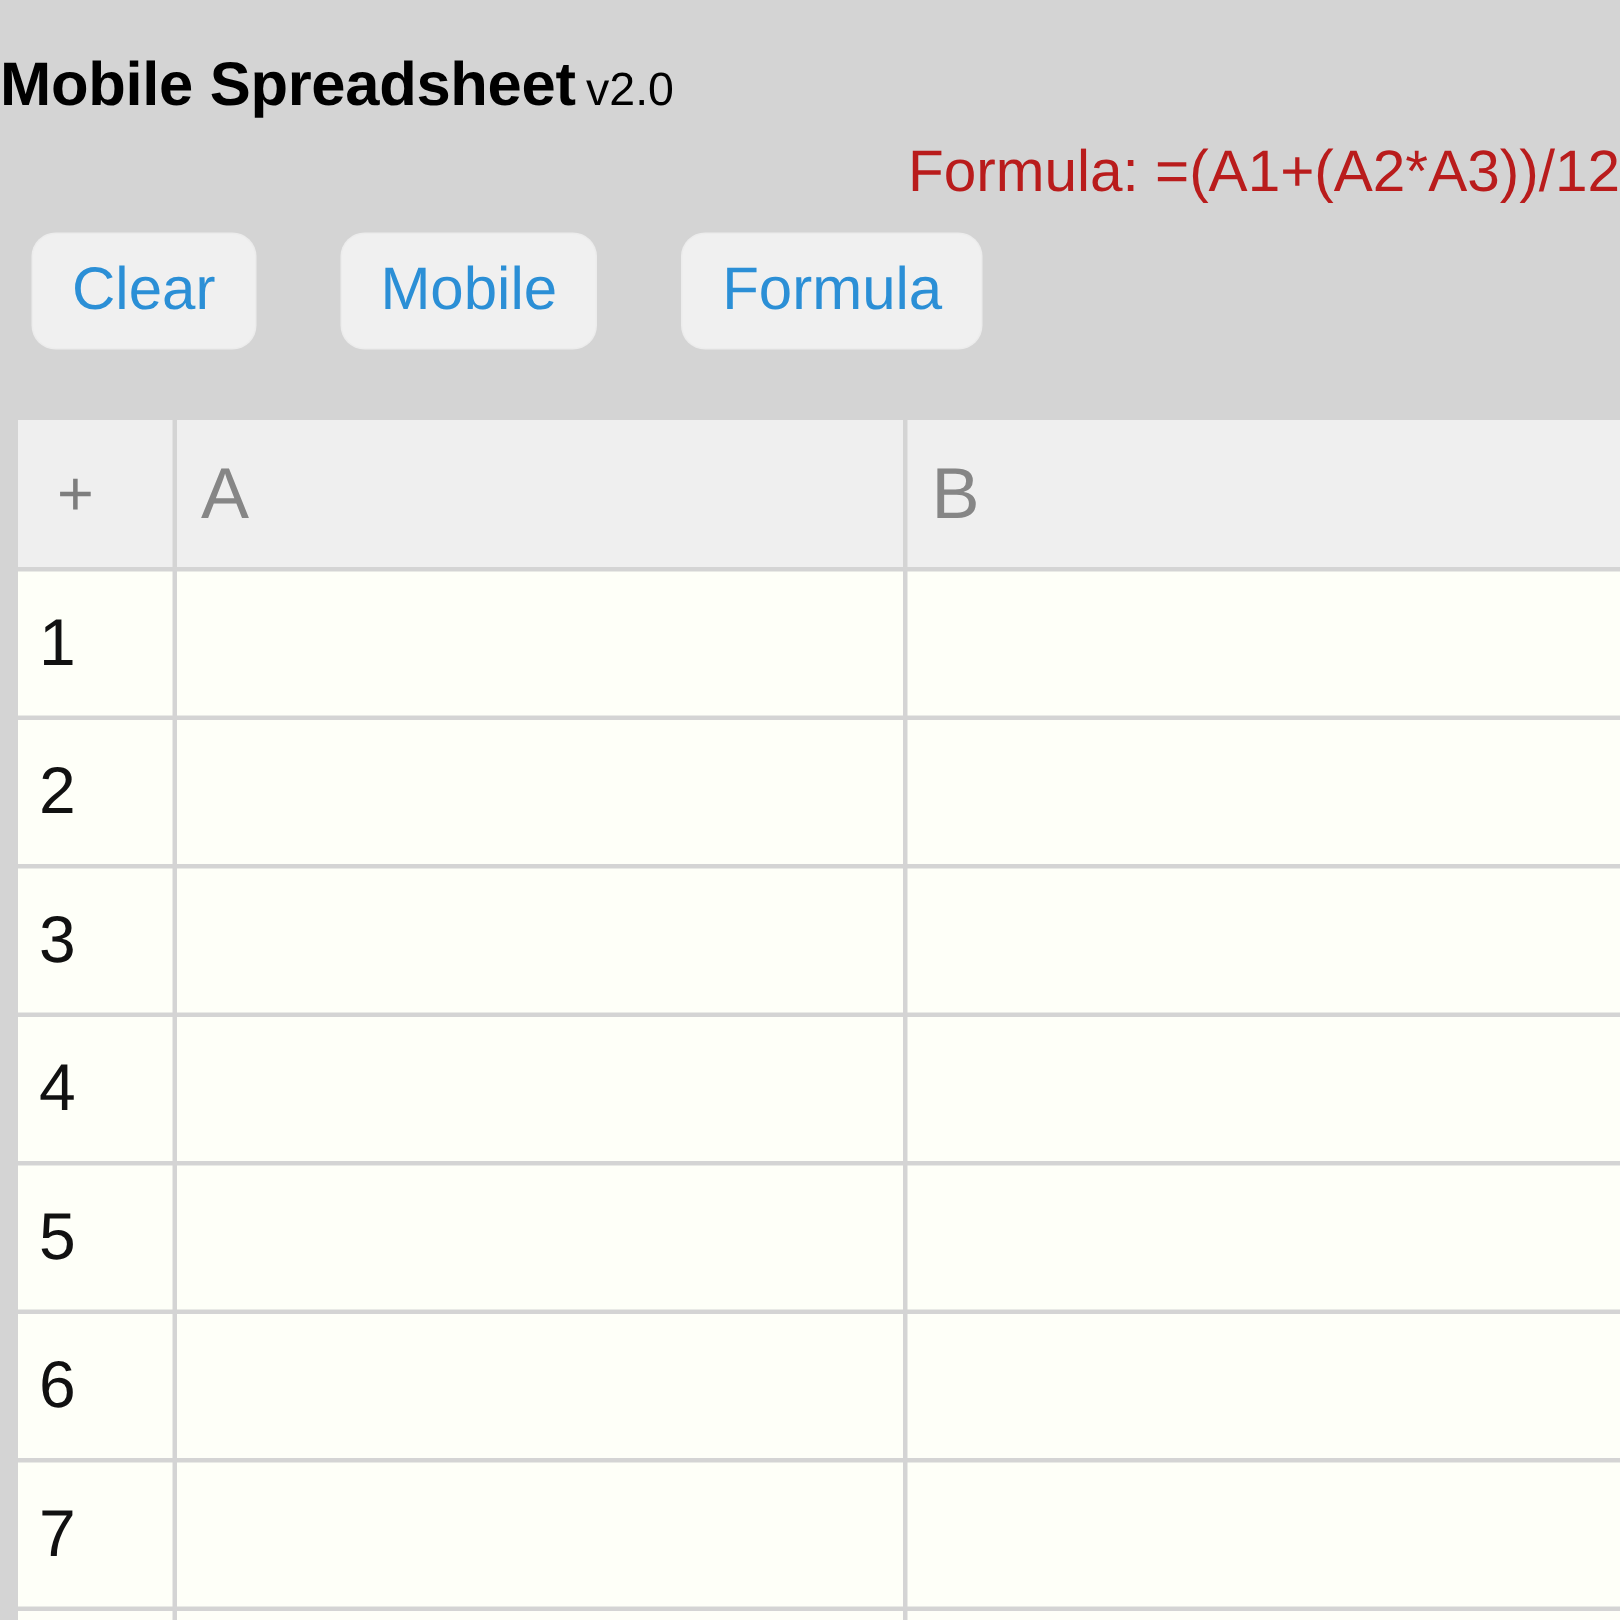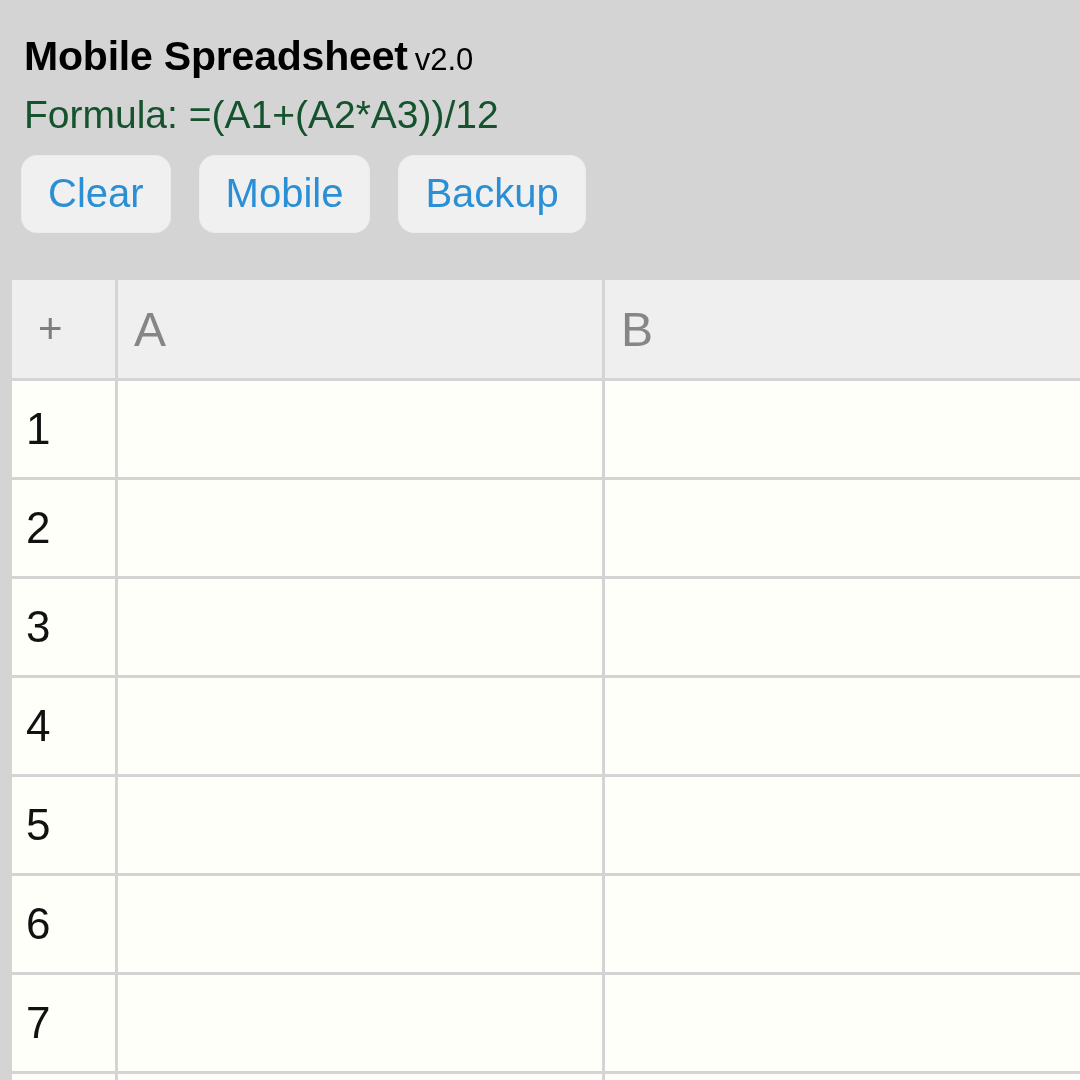--- a/index.html
+++ b/index.html
@@ -18,54 +18,55 @@
   #app {
     position: relative;
     width: 1080px;
     height: 1080px;
     overflow: hidden;
     background: #d4d4d4;
   }
 
   
   .header {
-    padding: 30px 0 0 24px;
+    padding: 30px 0 0 0;
   }
   .title-line {
     font-size: 41px;
     line-height: 52px;
     color: #000000;
     white-space: nowrap;
   }
   .title-main {
     font-weight: bold;
     font-size: 41px;
     letter-spacing: -0.2px;
   }
   .title-version {
     font-weight: normal;
     font-size: 31px;
     margin-left: 7px;
   }
   .formula-line {
     font-size: 39px;
     line-height: 54px;
-    color: #14532d;
+    color: #b91c1c;
     font-weight: normal;
     white-space: nowrap;
     margin-top: 2px;
+    text-align: right;
   }
   .formula-label { }
   .formula-value { }
 
   
   .toolbar {
     display: flex;
     align-items: center;
-    gap: 30px;
+    gap: 58px;
     padding: 14px 0 0 22px;
   }
   .tool-btn {
     background: #f0f0f0;
     border: none;
     border-radius: 15px;
     color: #2b8fd6;
     font-family: "Liberation Sans", sans-serif;
     font-size: 40px;
     line-height: 40px;
@@ -139,21 +140,21 @@
     </div>
     <div class="formula-line">
       <span class="formula-label">Formula:</span>
       <span class="formula-value">=(A1+(A2*A3))/12</span>
     </div>
   </div>
 
   <div class="toolbar">
     <button class="tool-btn">Clear</button>
     <button class="tool-btn">Mobile</button>
-    <button class="tool-btn">Backup</button>
+    <button class="tool-btn">Formula</button>
   </div>
 
   <div class="grid-wrap">
 
     <div class="grid-row head-row">
       <div class="cell rowhead-cell">+</div>
       <div class="cell col-a colhead">A</div>
       <div class="cell col-b colhead">B</div>
     </div>
 

